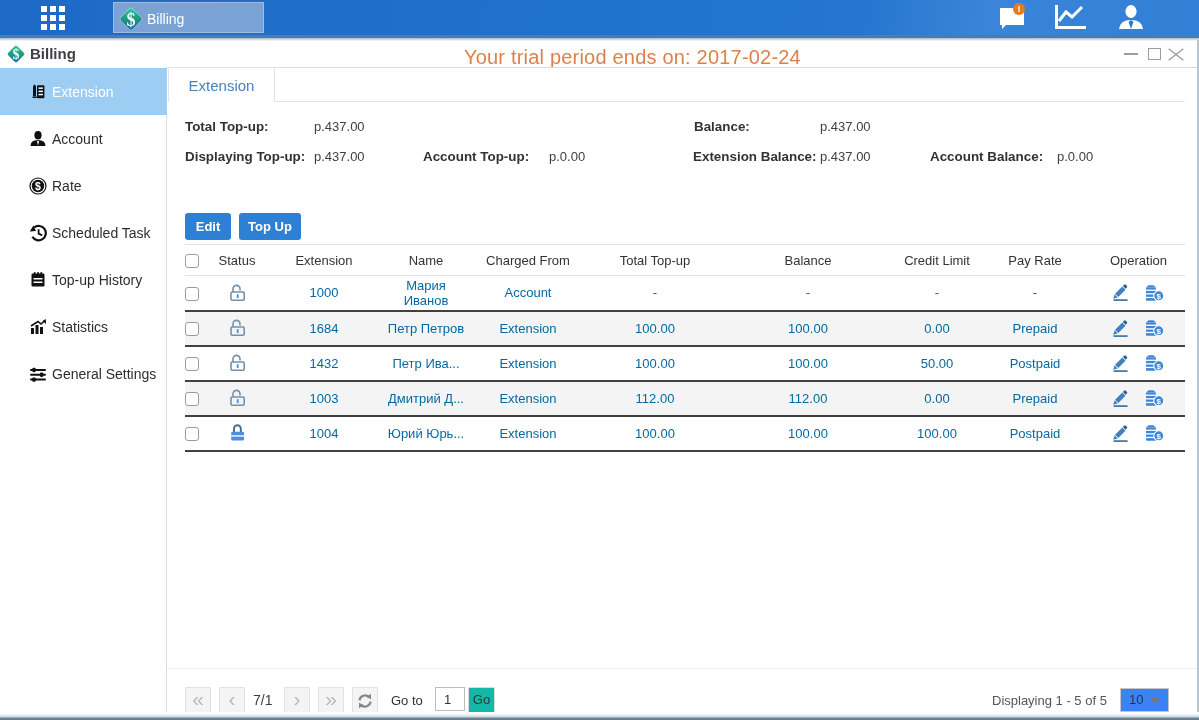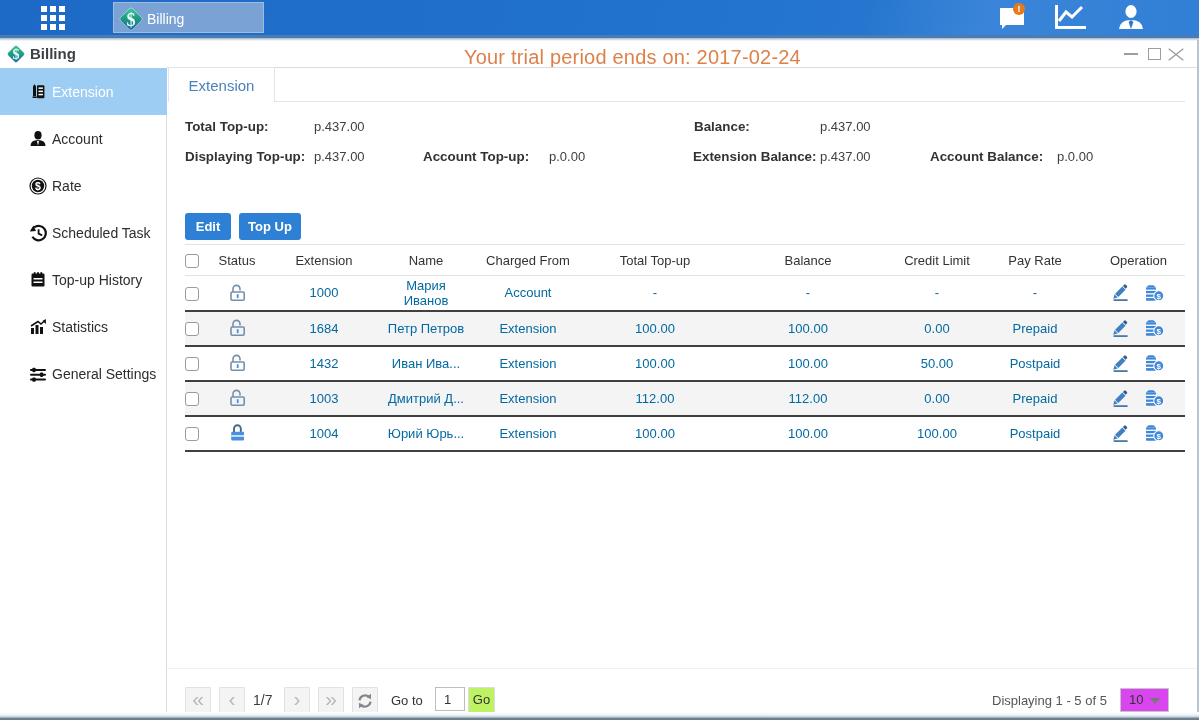--- a/index.html
+++ b/index.html
@@ -55,25 +55,25 @@
 .cbcell { text-align:left !important; }
 .opcell svg { vertical-align:middle; }
 
 
 #footline { left:167px; top:668px; width:1032px; height:1px; background:#f0f0f0; }
 .pbtn { position:absolute; top:687px; width:26px; height:26px; background:#f4f4f4;
   border:1px solid #e2e2e2; border-radius:1px; text-align:center;
   color:#b4b8bd; font-size:21px; line-height:22px; }
 #goinput { left:435px; top:687px; width:30px; height:24px; border:1px solid #bdbdbd;
   font-size:13px; color:#333; padding-left:8px; line-height:23px; background:#fff; }
-#gobtn { left:468px; top:687px; width:27px; height:26px; background:#bef264;
+#gobtn { left:468px; top:687px; width:27px; height:26px; background:#14b8a6;
   border:1px solid #dcdcdc; border-radius:1px; text-align:center; color:#333;
   font-size:13px; line-height:24px; }
 #dropdown { left:1120px; top:688px; width:49px; height:24px; border:1px solid #c6c6c6;
-  background:#d946ef; font-size:13px; color:#333; line-height:22px; padding-left:8px; }
+  background:#3b82f6; font-size:13px; color:#333; line-height:22px; padding-left:8px; }
 #bottomstrip { left:0; top:712px; width:1199px; height:8px;
   background:linear-gradient(to bottom,#ffffff 0%,#f0f5f9 35%,#ccd9e2 58%,#8fa2b1 72%,#6d7e8d 82%,#687987 100%); }
 </style>
 </head>
 <body>
 
 <div id="topbar" class="abs"></div>
 <div id="grid9" class="abs">
     <div class="abs" style="left:41px;top:6px;width:6px;height:6px;background:#fff;"></div>
     <div class="abs" style="left:50px;top:6px;width:6px;height:6px;background:#fff;"></div>
@@ -319,21 +319,21 @@
           </svg></td>
       </tr>
       <tr>
         <td class="cbcell"><span class="cbx"></span></td>
         <td><svg width="17" height="19" viewBox="0 0 17 19">
             <rect x="2" y="10" width="13.2" height="8.2" rx="1.2" fill="none" stroke="#7590ac" stroke-width="1.6"></rect>
             <path d="M4 10 V6.9 a3.5 3.5 0 0 1 7 0 V8.6" fill="none" stroke="#7590ac" stroke-width="1.6"></path>
             <rect x="7.8" y="12.2" width="1.8" height="3.9" fill="#4a90d9"></rect>
           </svg></td>
         <td>1432</td>
-        <td>Иван Ива...</td>
+        <td>Петр Ива...</td>
         <td>Extension</td>
         <td>100.00</td>
         <td>100.00</td>
         <td>50.00</td>
         <td>Postpaid</td>
         <td class="opcell"><svg width="17" height="17" viewBox="0 0 17 17">
             <path d="M3.1 9.7 L10.3 2.5 L13.5 5.7 L6.3 12.9 z" fill="#3f80c3"></path>
             <path d="M10.9 1.9 L12.1 0.7 a1.2 1.2 0 0 1 1.7 0 L14.8 1.8 a1.2 1.2 0 0 1 0 1.7 L13.6 4.7 z" fill="#2b5d8f"></path>
             <path d="M2.6 10.3 L5.7 13.4 L1.2 14.7 z" fill="#3f80c3"></path>
             <rect x="1.6" y="15.2" width="14" height="2" fill="#4a7ba6"></rect>
@@ -404,21 +404,21 @@
             <circle cx="13.8" cy="11.8" r="5" fill="#3d86d8" stroke="#fff" stroke-width="1.1"></circle>
             <text x="13.8" y="14.6" text-anchor="middle" font-size="8" font-weight="bold" fill="#fff" font-family="Liberation Sans">$</text>
           </svg></td>
       </tr>
     </tbody>
 </table>
 
 <div id="footline" class="abs"></div>
 <div class="pbtn abs" style="left:185px;">«</div>
 <div class="pbtn abs" style="left:219px;">‹</div>
-<div class="abs" style="left:253px;top:692px;font-size:14px;color:#3c3c3c;">1/7</div>
+<div class="abs" style="left:253px;top:692px;font-size:14px;color:#3c3c3c;">7/1</div>
 <div class="pbtn abs" style="left:284px;">›</div>
 <div class="pbtn abs" style="left:318px;">»</div>
 <div class="pbtn abs" style="left:352px;">
   <svg width="16" height="16" viewBox="0 0 16 16" style="margin-top:5px">
     <path d="M2.5 7.3 a5.6 5.6 0 0 1 9.4-3.4" fill="none" stroke="#82878f" stroke-width="2.2"></path>
     <path d="M13.9 0.7 L14.1 6.2 L9.3 3.9 z" fill="#82878f"></path>
     <path d="M13.5 8.7 a5.6 5.6 0 0 1 -9.4 3.4" fill="none" stroke="#82878f" stroke-width="2.2"></path>
     <path d="M2.1 15.3 L1.9 9.8 L6.7 12.1 z" fill="#82878f"></path>
   </svg>
 </div>

